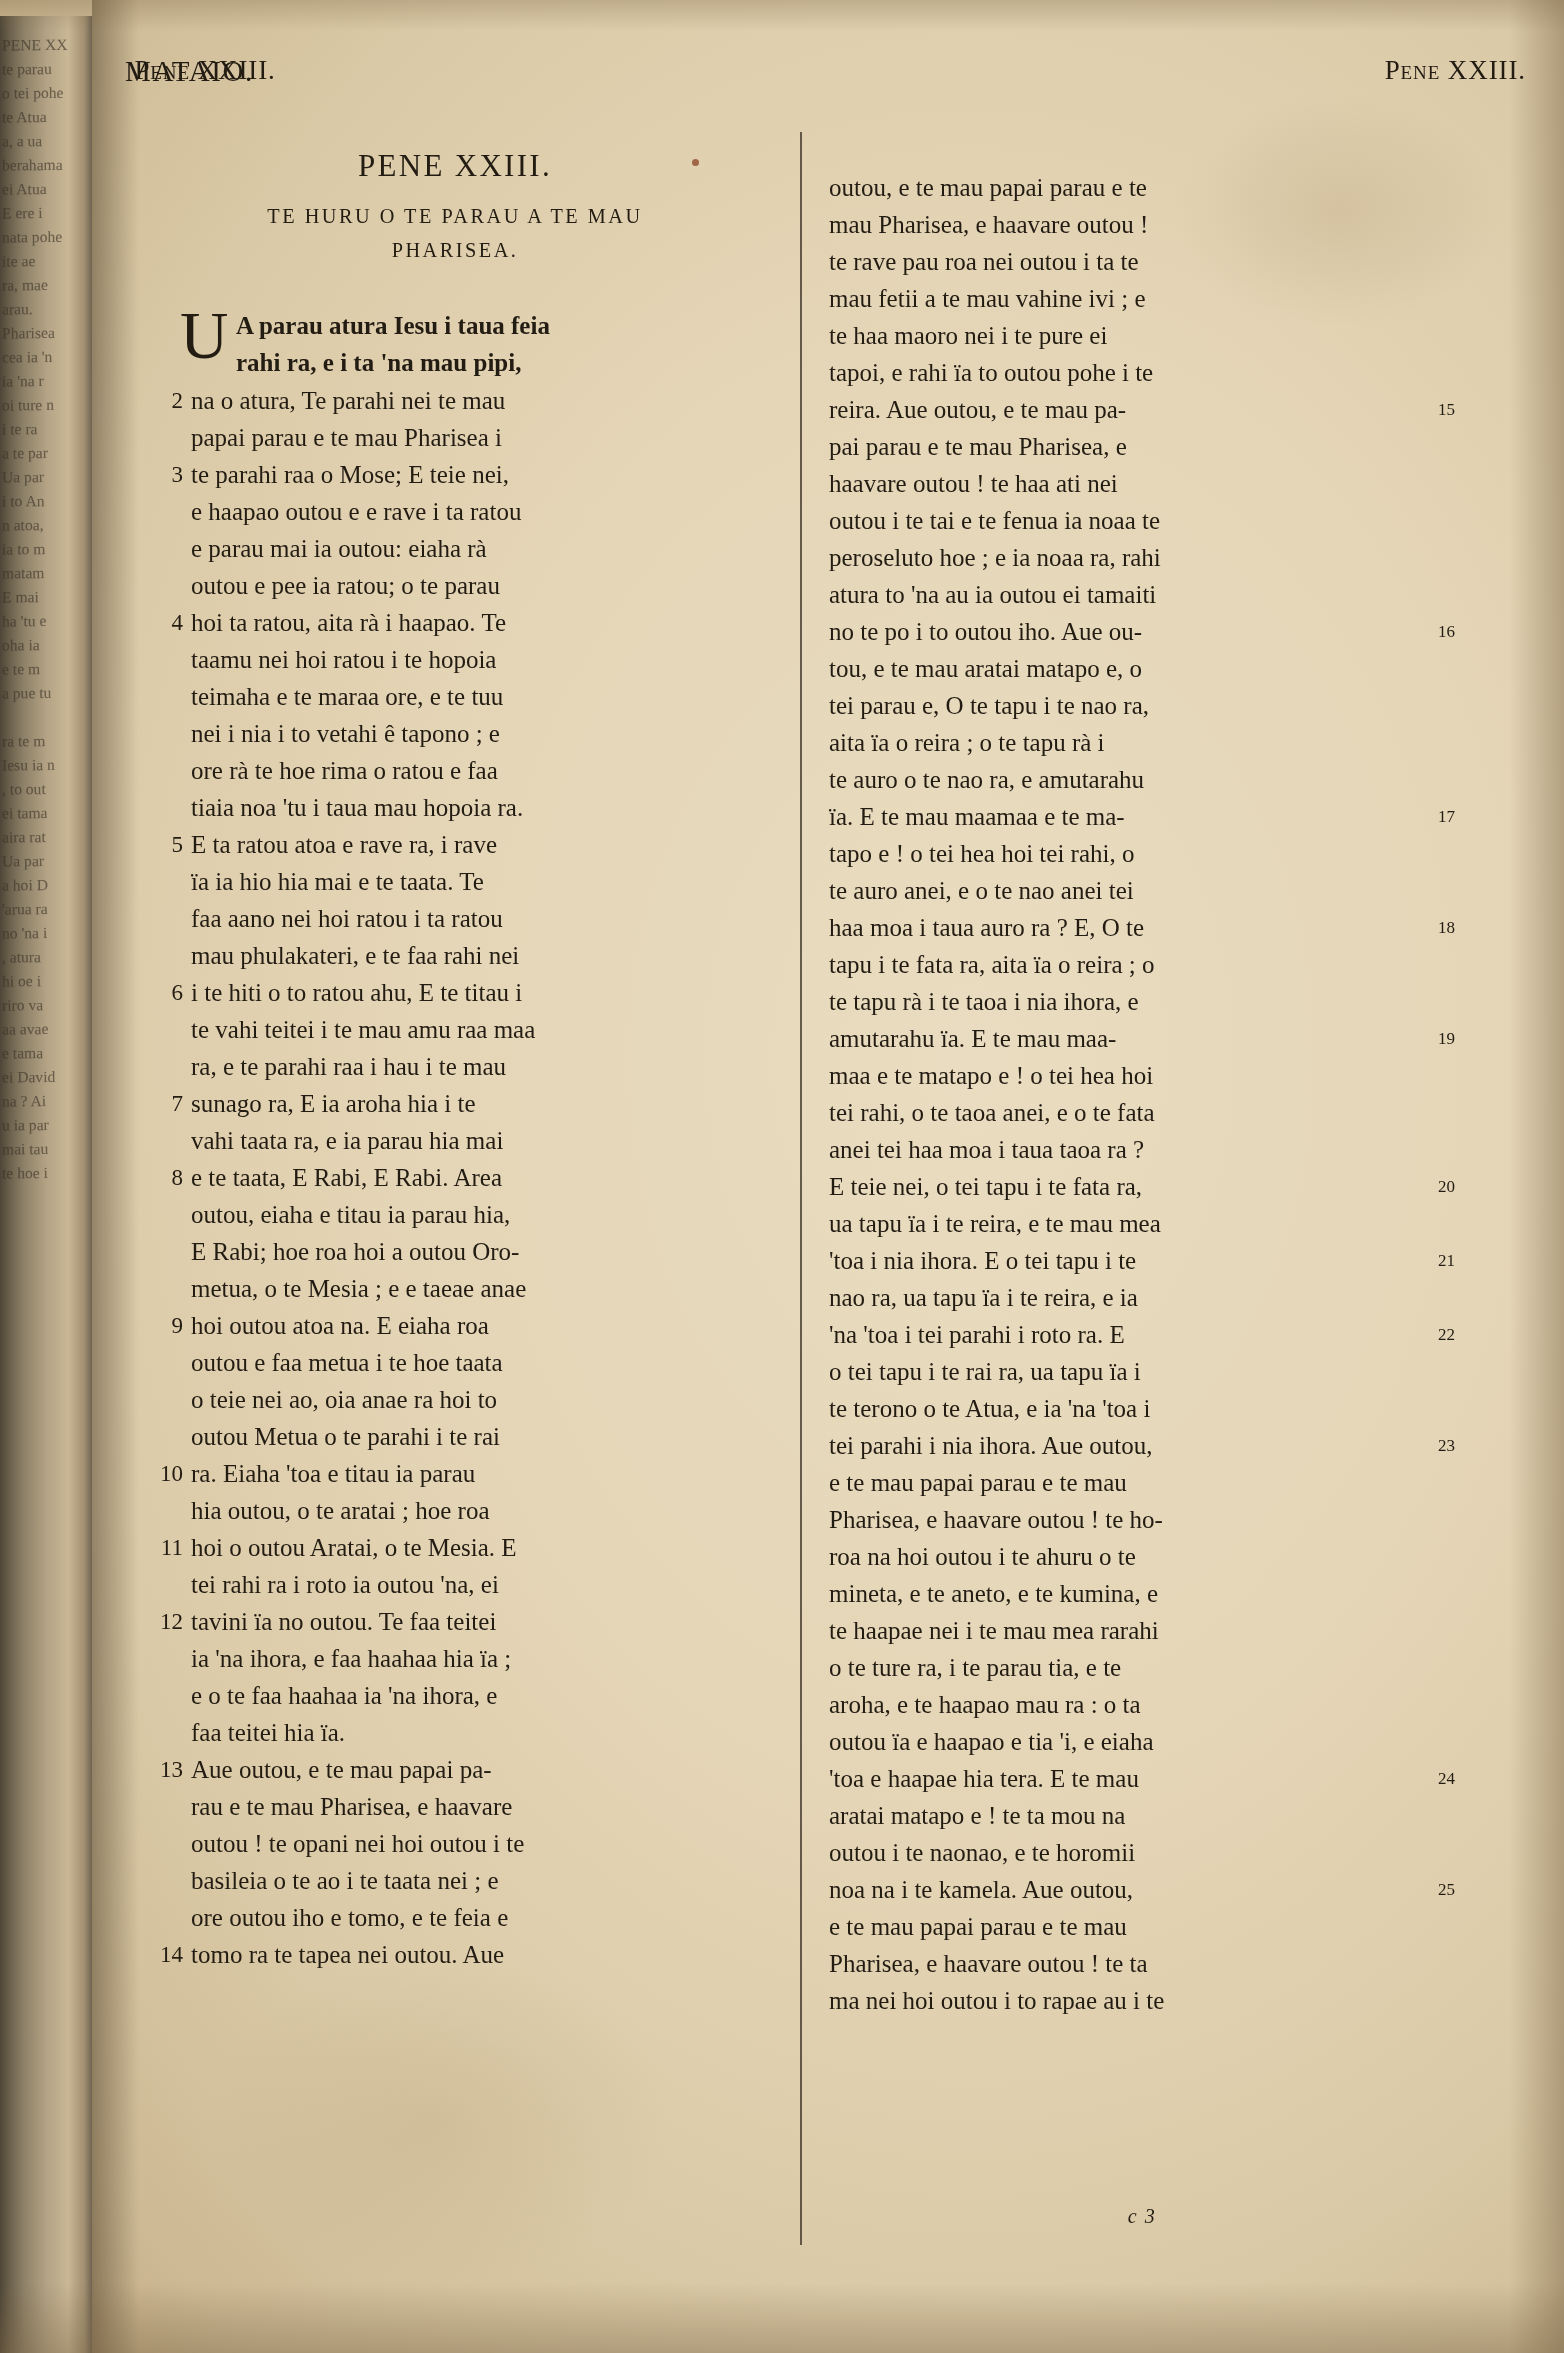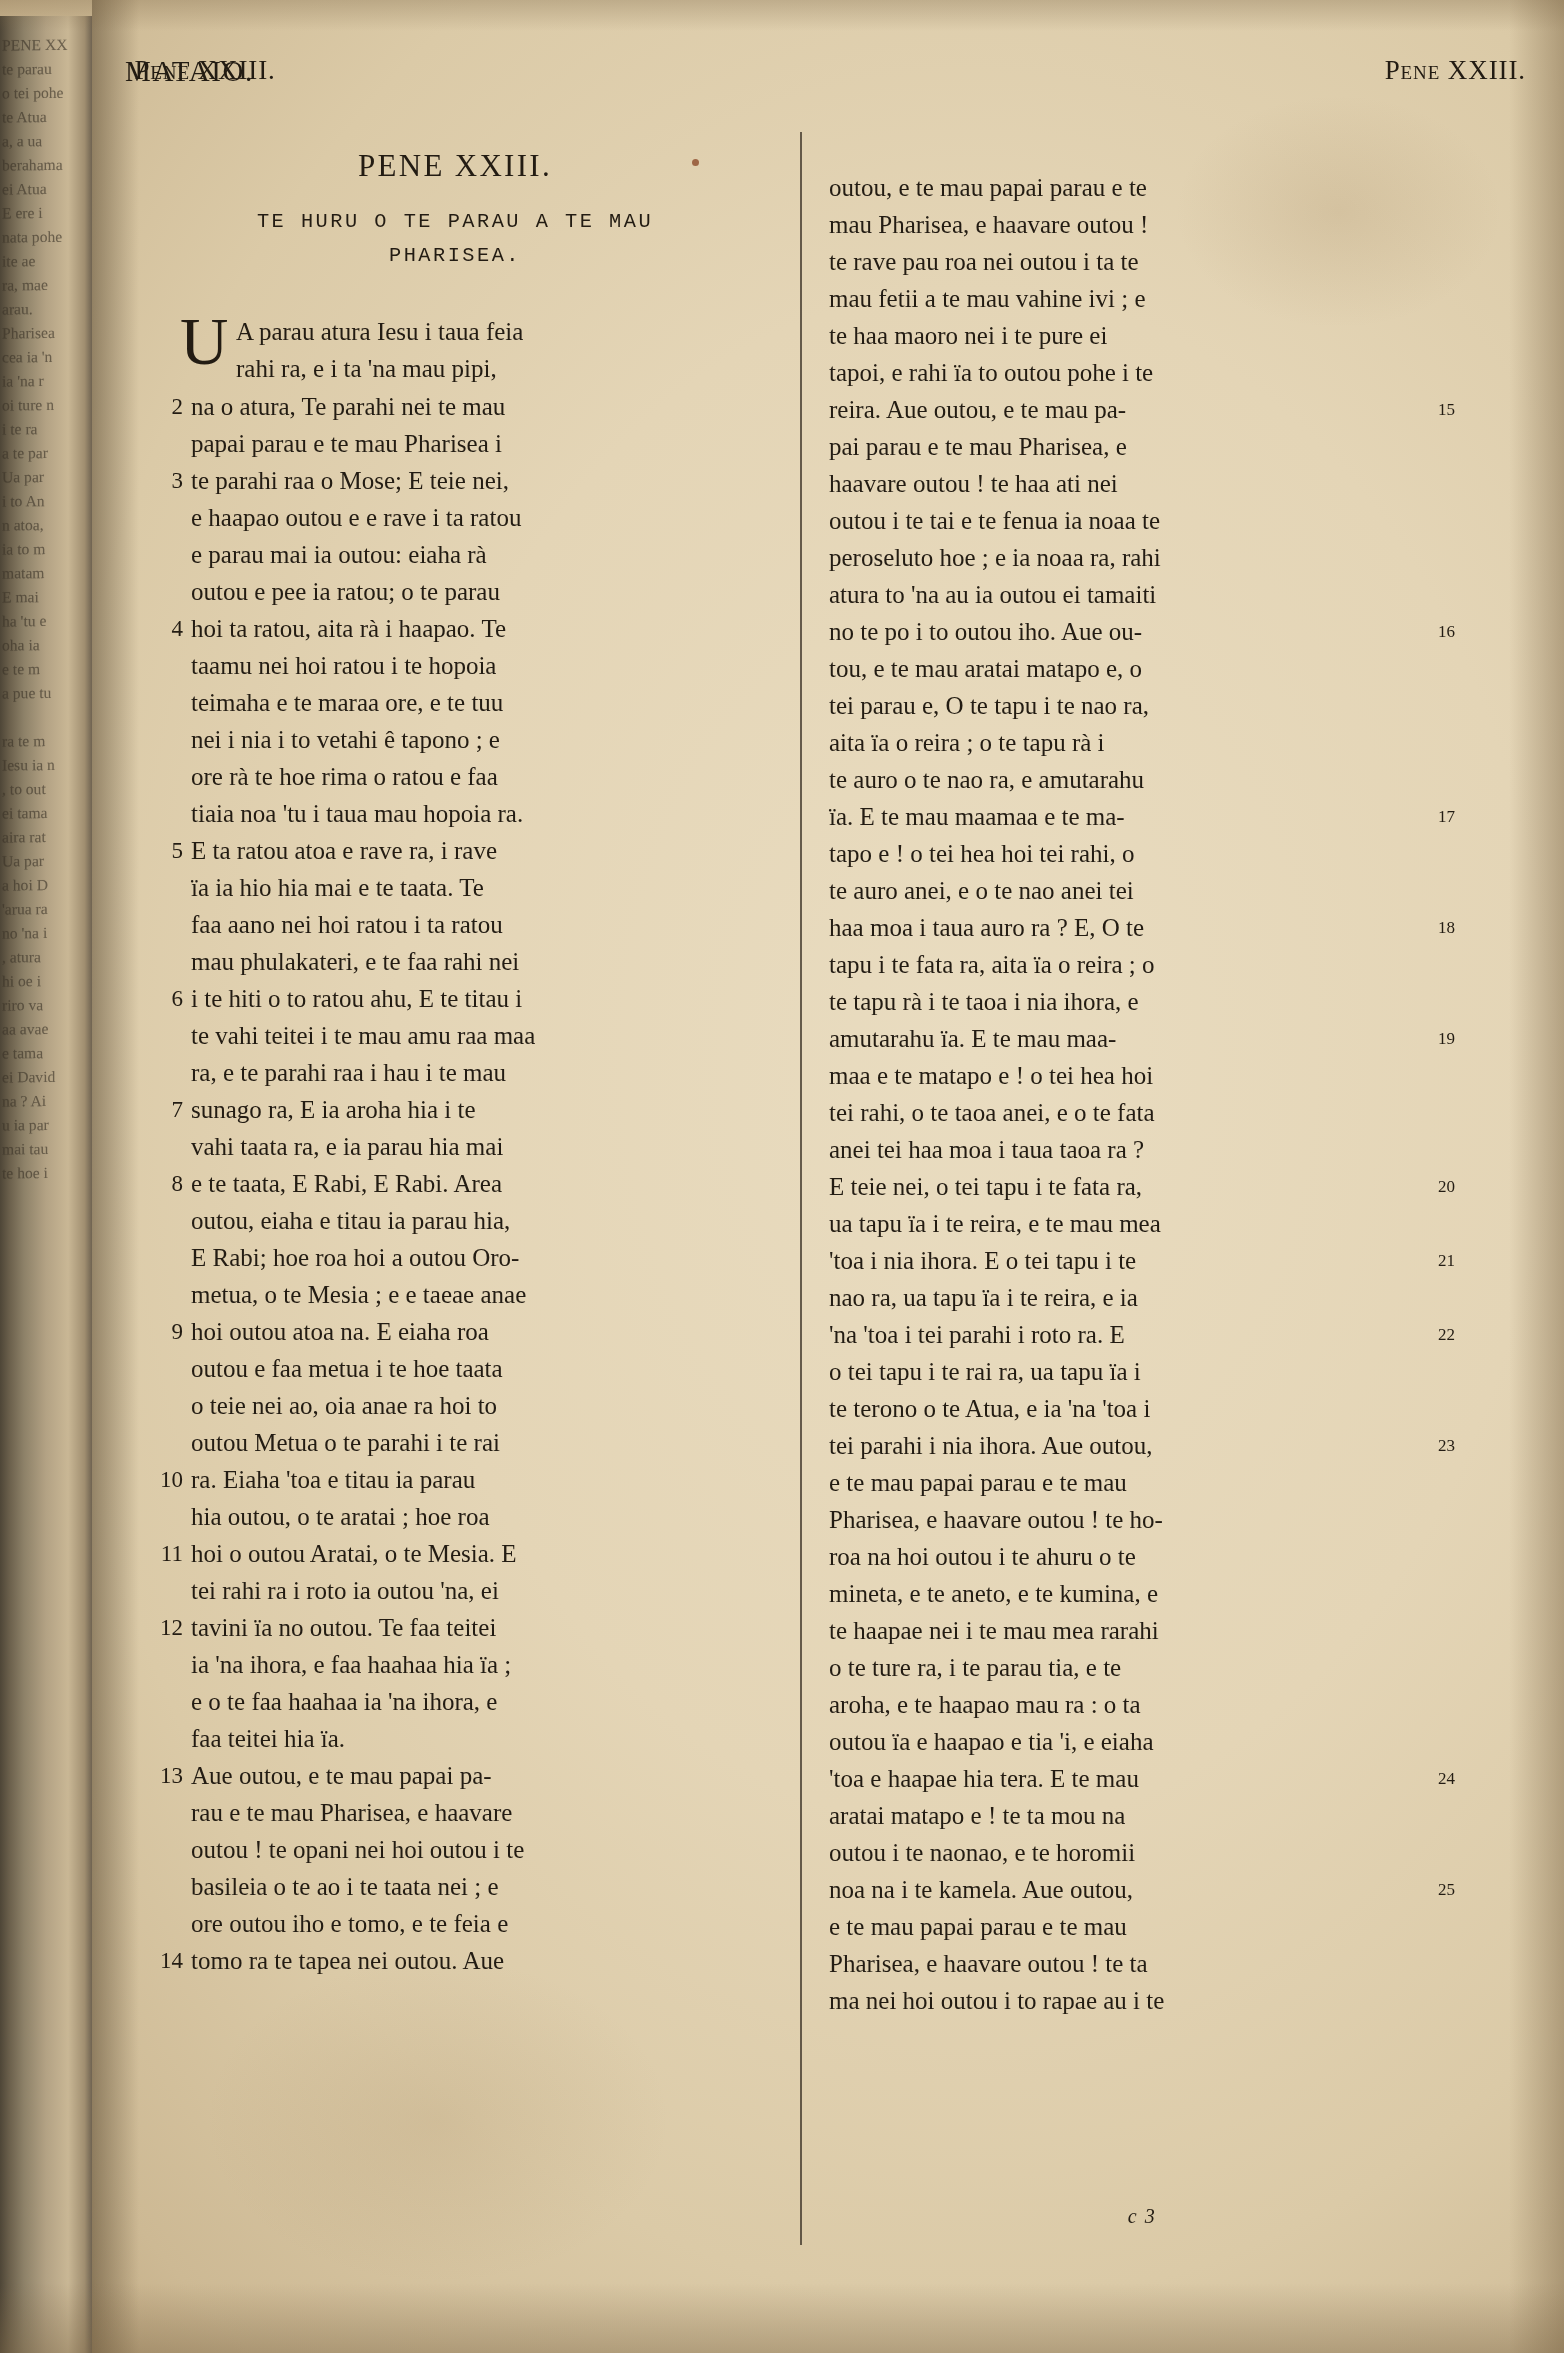--- a/index.html
+++ b/index.html
@@ -137,22 +137,21 @@
     width: 7px; height: 7px;
     border-radius: 50%;
     background: #8d4b2a;
     opacity: .8;
   }
   .subtitle {
     text-align: center;
     font-size: 20.3px;
     letter-spacing: 2.5px;
     line-height: 34px;
-    margin: 21px 22px 17px 22px;
-    font-family: Liberation Mono, monospace;
+    margin: 15px 22px 17px 22px;
   }
 
   .verses {
     font-size: 25px;
     line-height: 37px;
     text-align: justify;
     margin-top: 40px;
   }
   .vline {
     position: relative;
@@ -187,20 +186,21 @@
   }
   .dropcap {
     position: absolute;
     left: 38px;
     top: -4.7px;
     font-size: 67px;
     line-height: 67px;
   }
   .dropcap-lines {
     padding-left: 94px;
+    font-weight: bold;
   }
   .ital { }
 
   .catch {
     position: absolute;
     left: 704px;
     width: 626px;
     top: 2150px;
     text-align: center;
     font-size: 20px;

